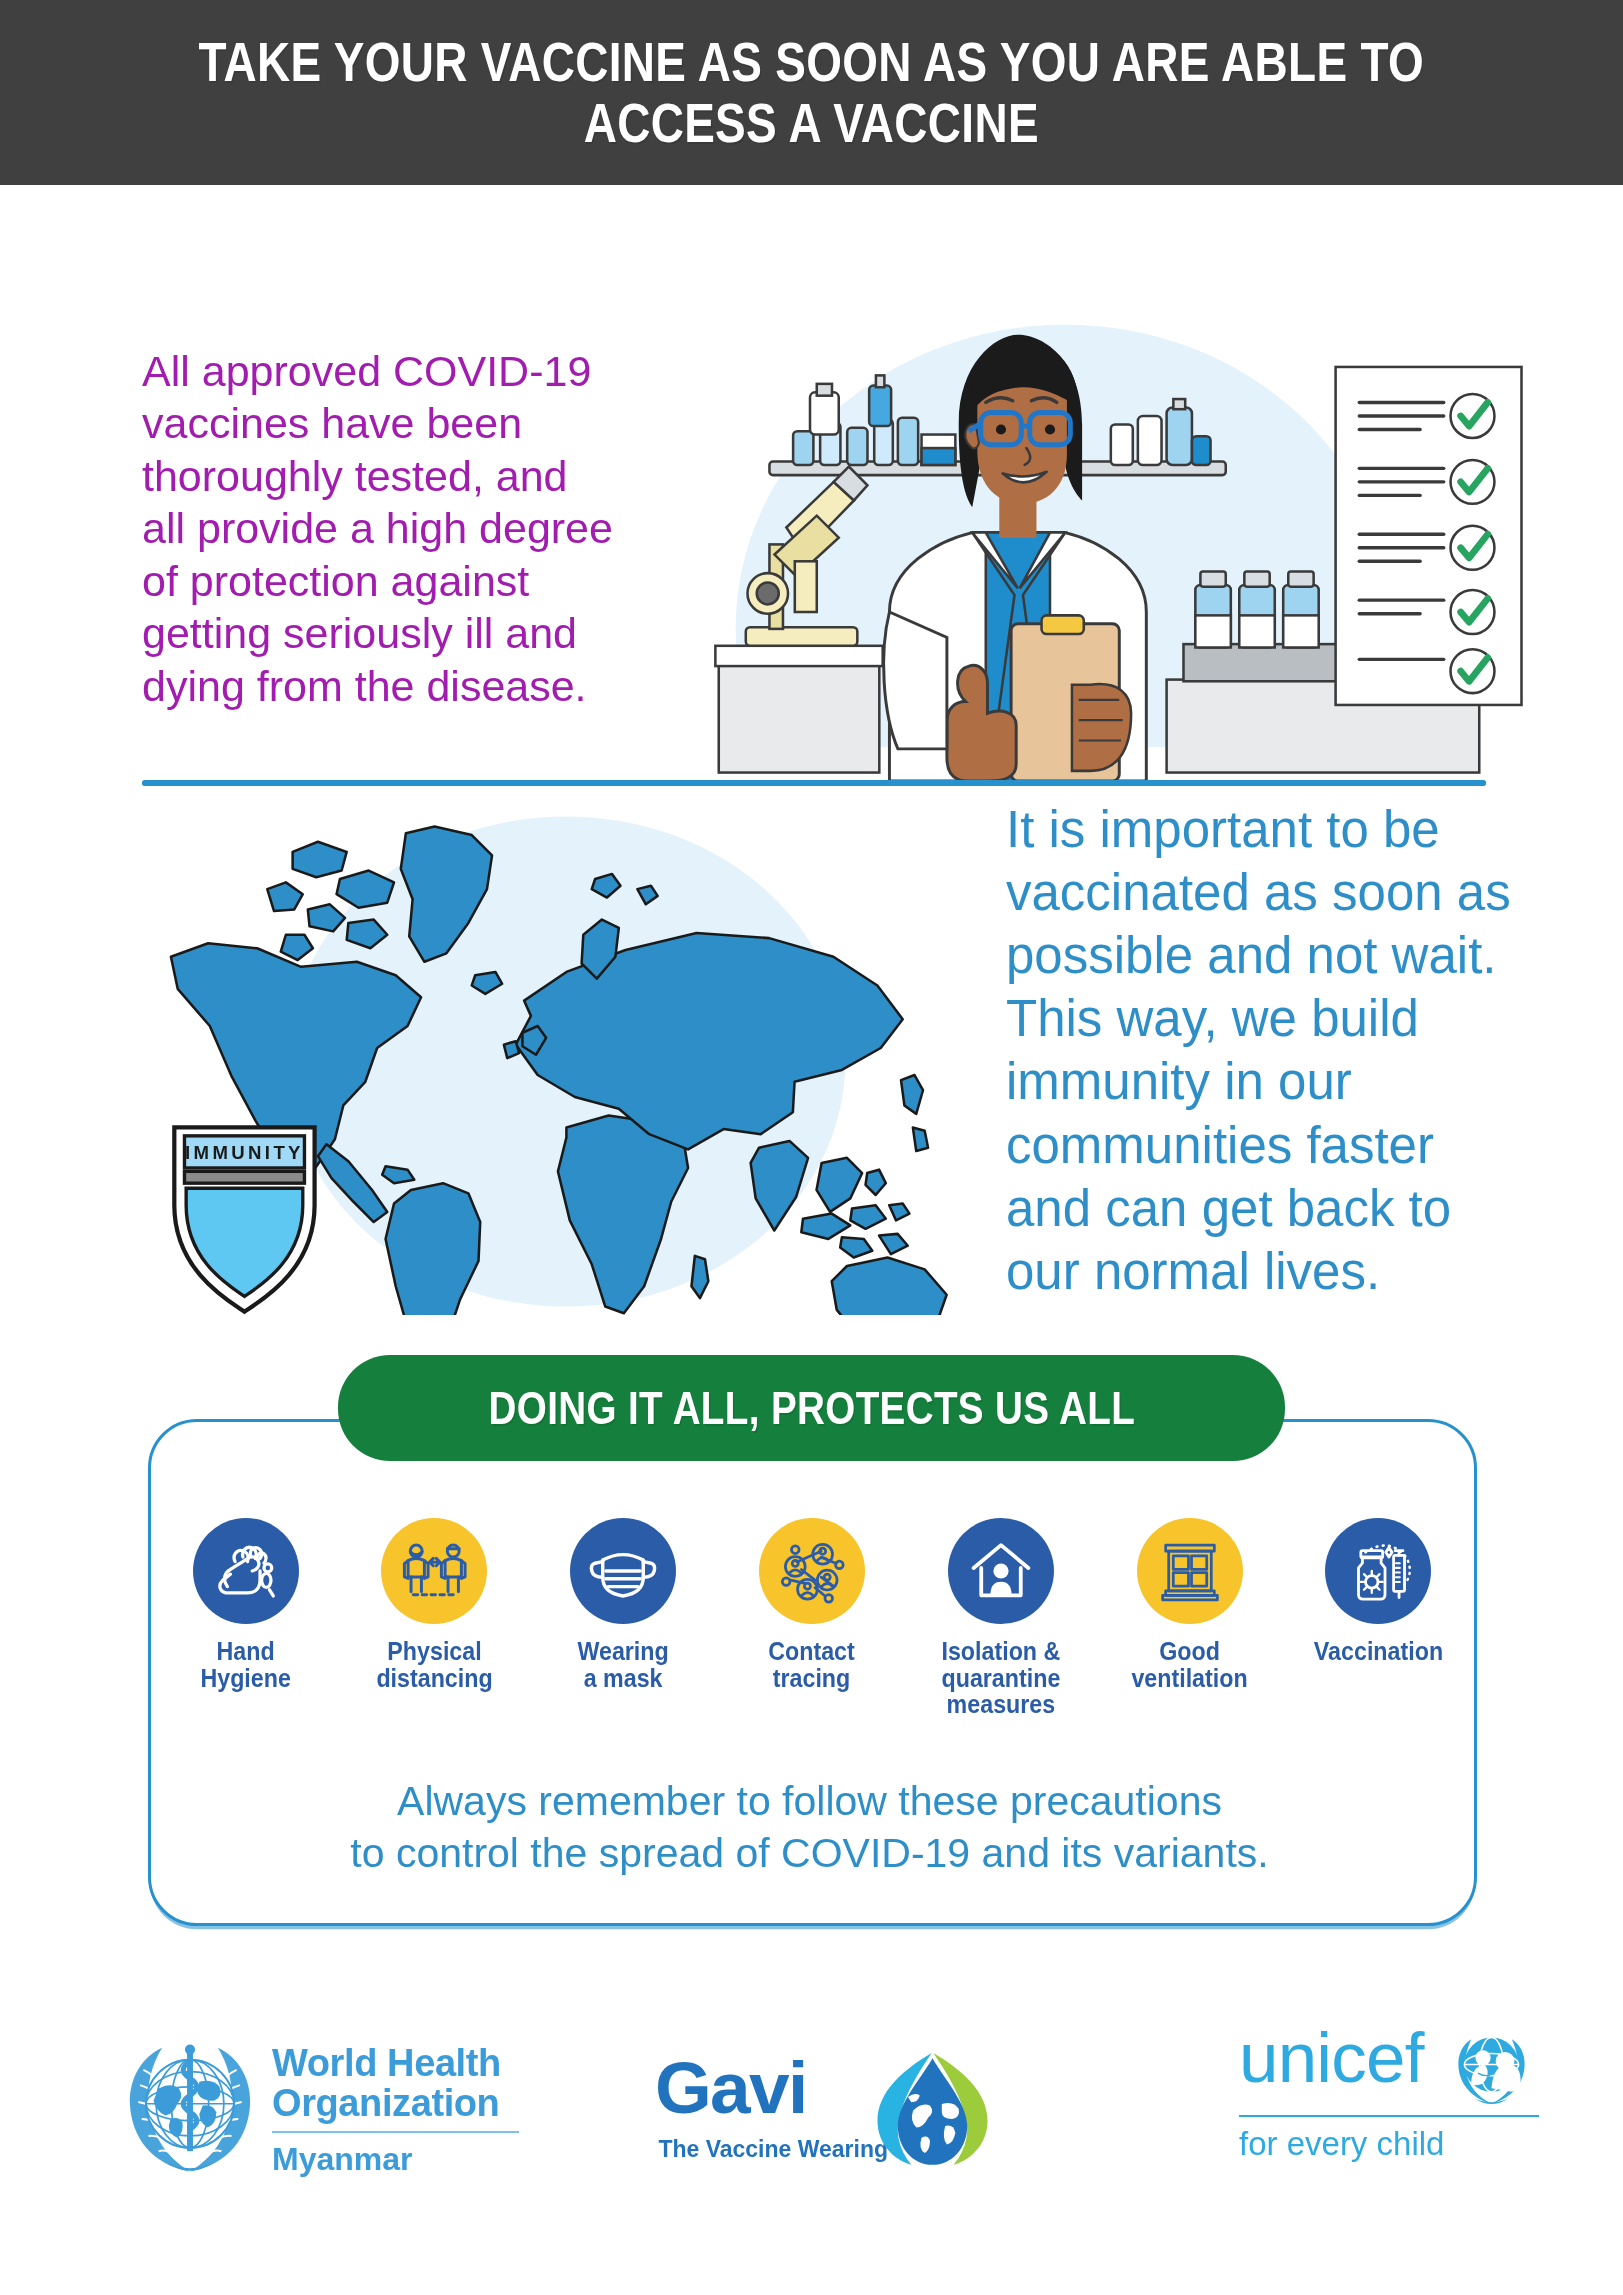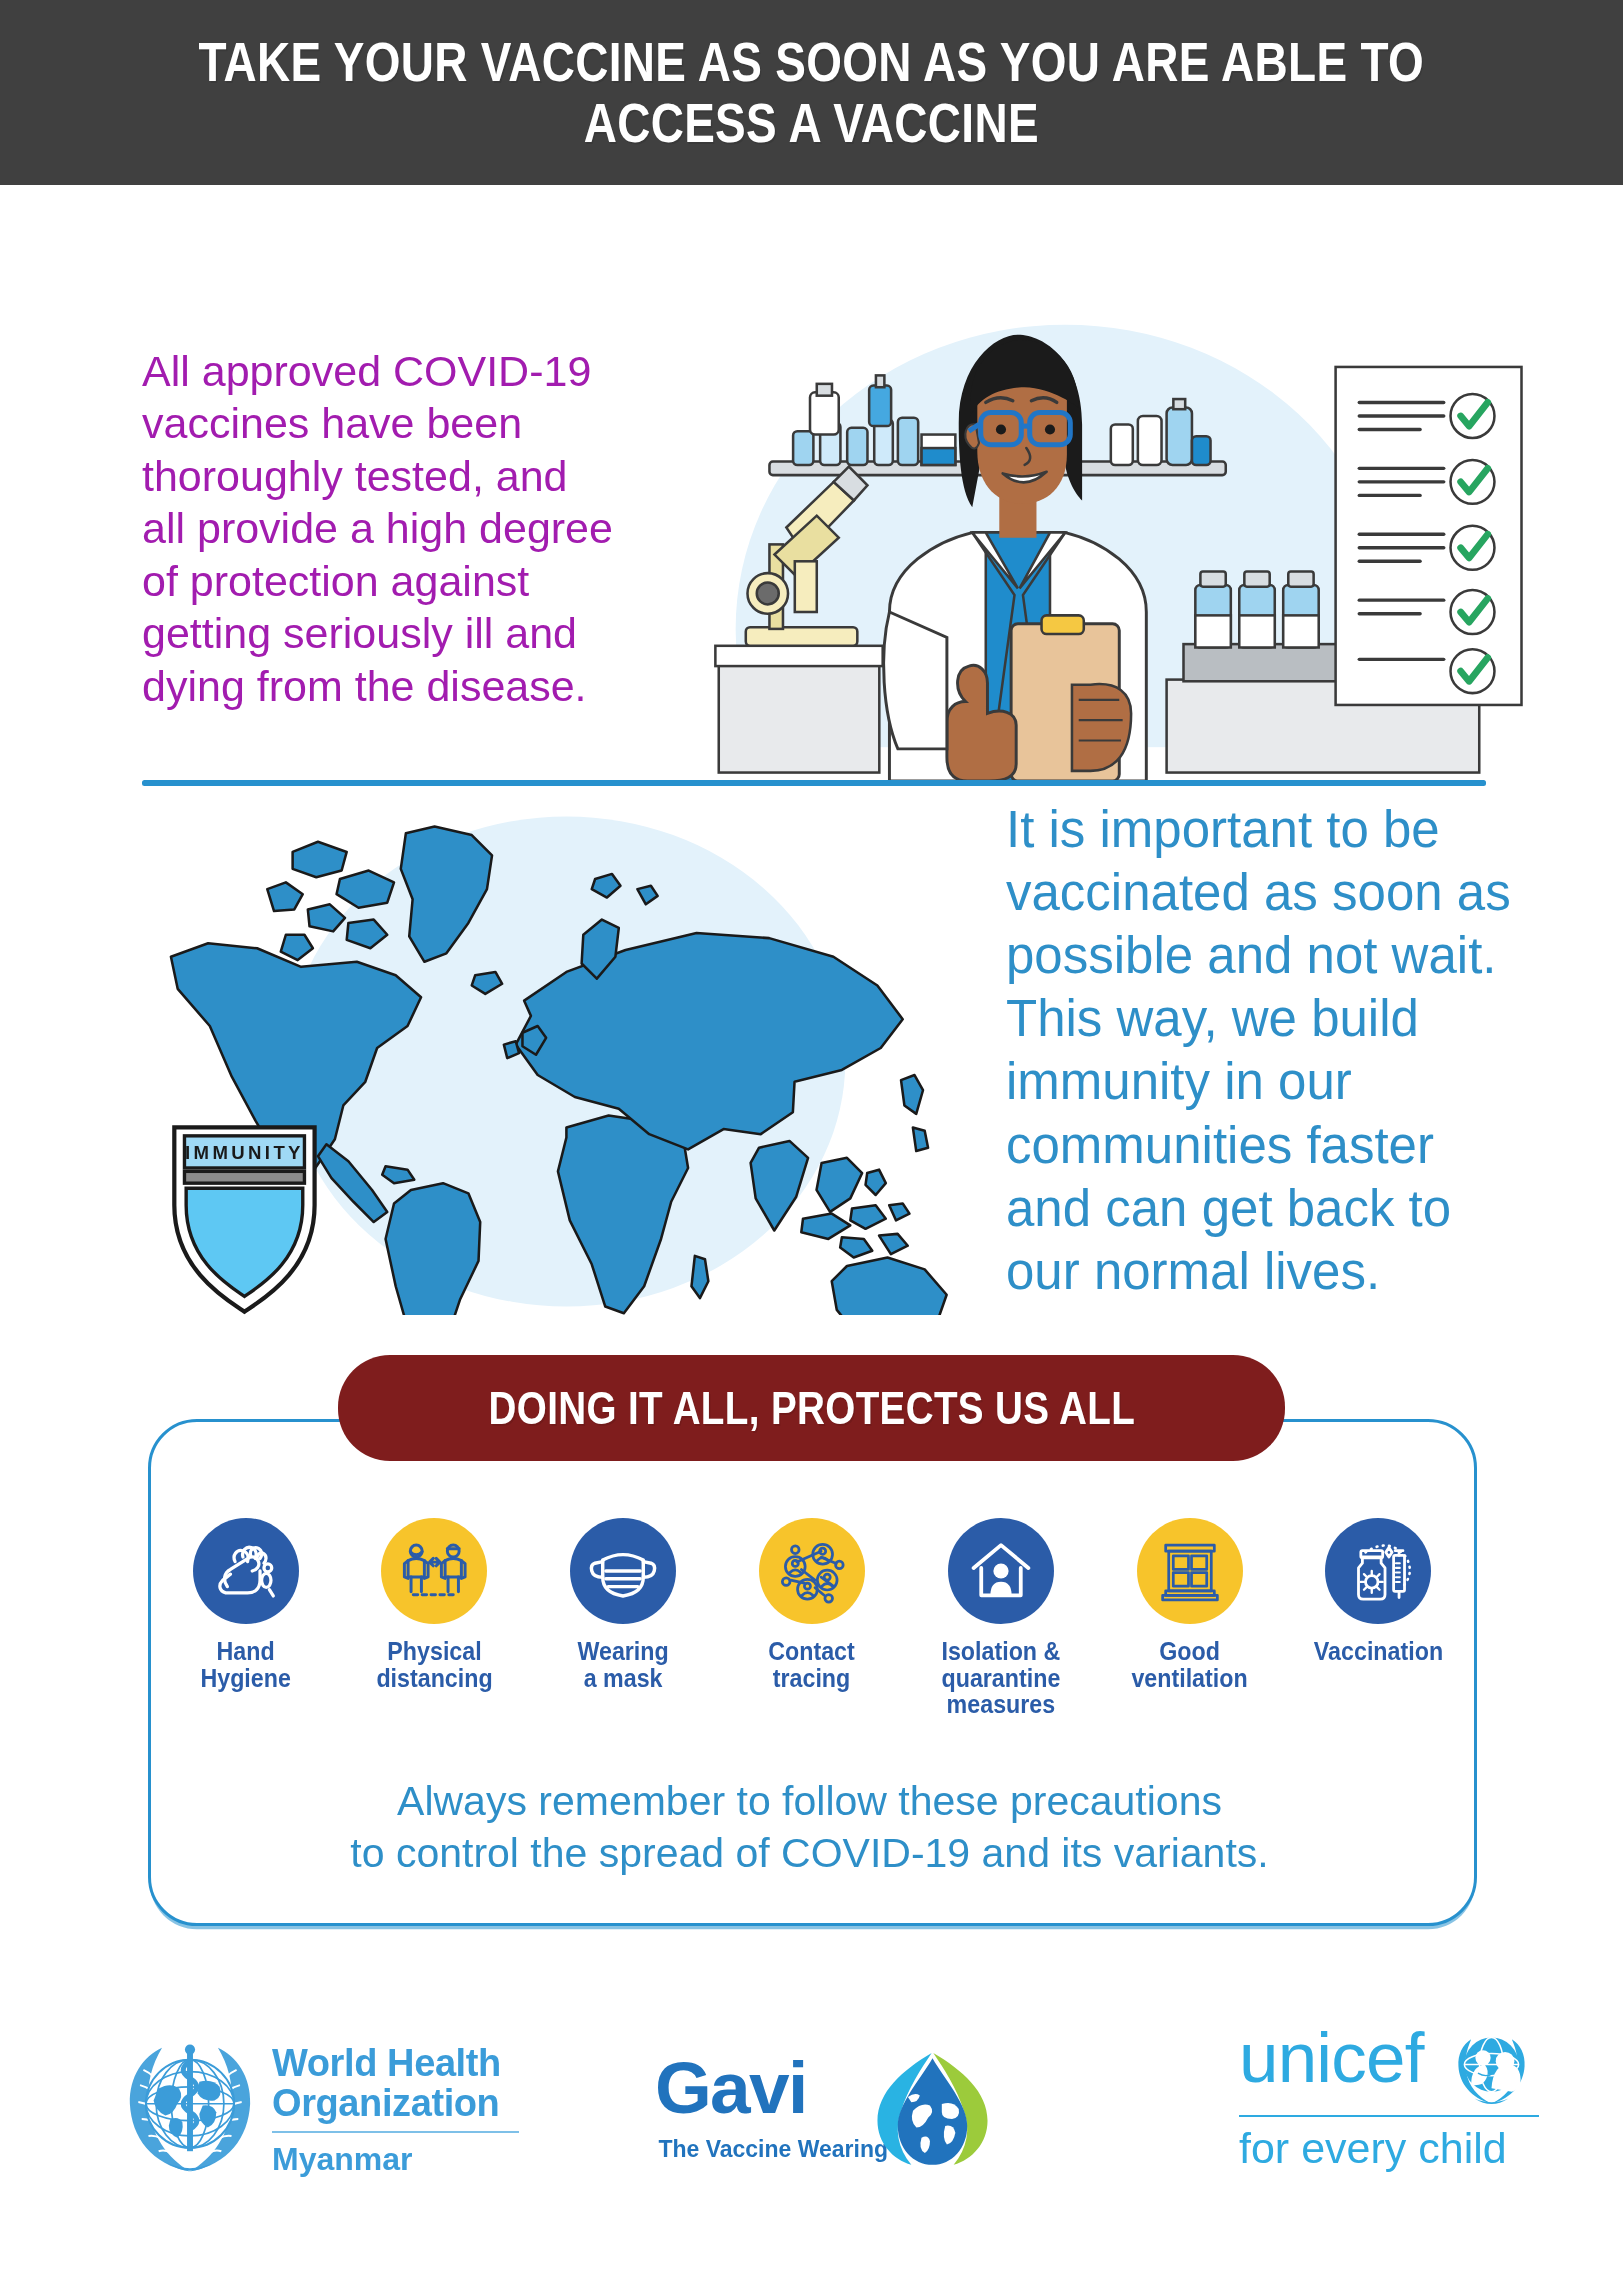--- a/index.html
+++ b/index.html
@@ -51,21 +51,21 @@
   .map-wrap{position:absolute;left:127px;top:12.7px;width:845px;height:507px;}
   .sec2-text{
     position:absolute;left:1006px;top:2.5px;width:507px;
     color:#2e8fc8;font-size:51px;line-height:1.24;
     white-space:pre-line;
   }
 
   
   .pill{
     position:absolute;left:338px;top:1355px;width:947px;height:106px;
-    background:#7f1d1d;border-radius:52px;
+    background:#15803d;border-radius:52px;
     display:flex;align-items:center;justify-content:center;z-index:4;
   }
   .pill-text{
     color:#fff;font-weight:bold;font-size:46px;letter-spacing:0.4px;
     font-family:"Liberation Sans Narrow","Liberation Sans",sans-serif;
     transform:scaleX(0.84);transform-origin:center;
     text-shadow:1.7px 1.7px 0 rgba(0,0,0,.10);
     white-space:nowrap;
   }
 
@@ -128,21 +128,21 @@
   .gavi-mark{position:absolute;left:214px;top:1.7px;width:127px;height:125px;}
 
   .unicef-logo{position:absolute;left:1239px;top:8.5px;width:304px;height:178px;}
   .unicef-top{position:relative;height:91px;}
   .unicef-word{
     position:absolute;left:0;top:1.7px;color:#2eaae1;font-size:71px;
     line-height:1;letter-spacing:-0.8px;
   }
   .unicef-mark{position:absolute;left:210px;top:8.5px;width:85px;height:78px;}
   .unicef-rule{width:300px;height:2.5px;background:#2eaae1;margin-top:3.4px;}
-  .unicef-sub{color:#2eaae1;font-size:43px;margin-top:10px;line-height:1;}
+  .unicef-sub{color:#2eaae1;font-size:33px;margin-top:10px;line-height:1;}
 
   svg{display:block;}
 </style>
 </head>
 <body>
 
 <div class="header">
   <div class="header-title">TAKE YOUR VACCINE AS SOON AS YOU ARE ABLE TO
 ACCESS A VACCINE</div>
 </div>

